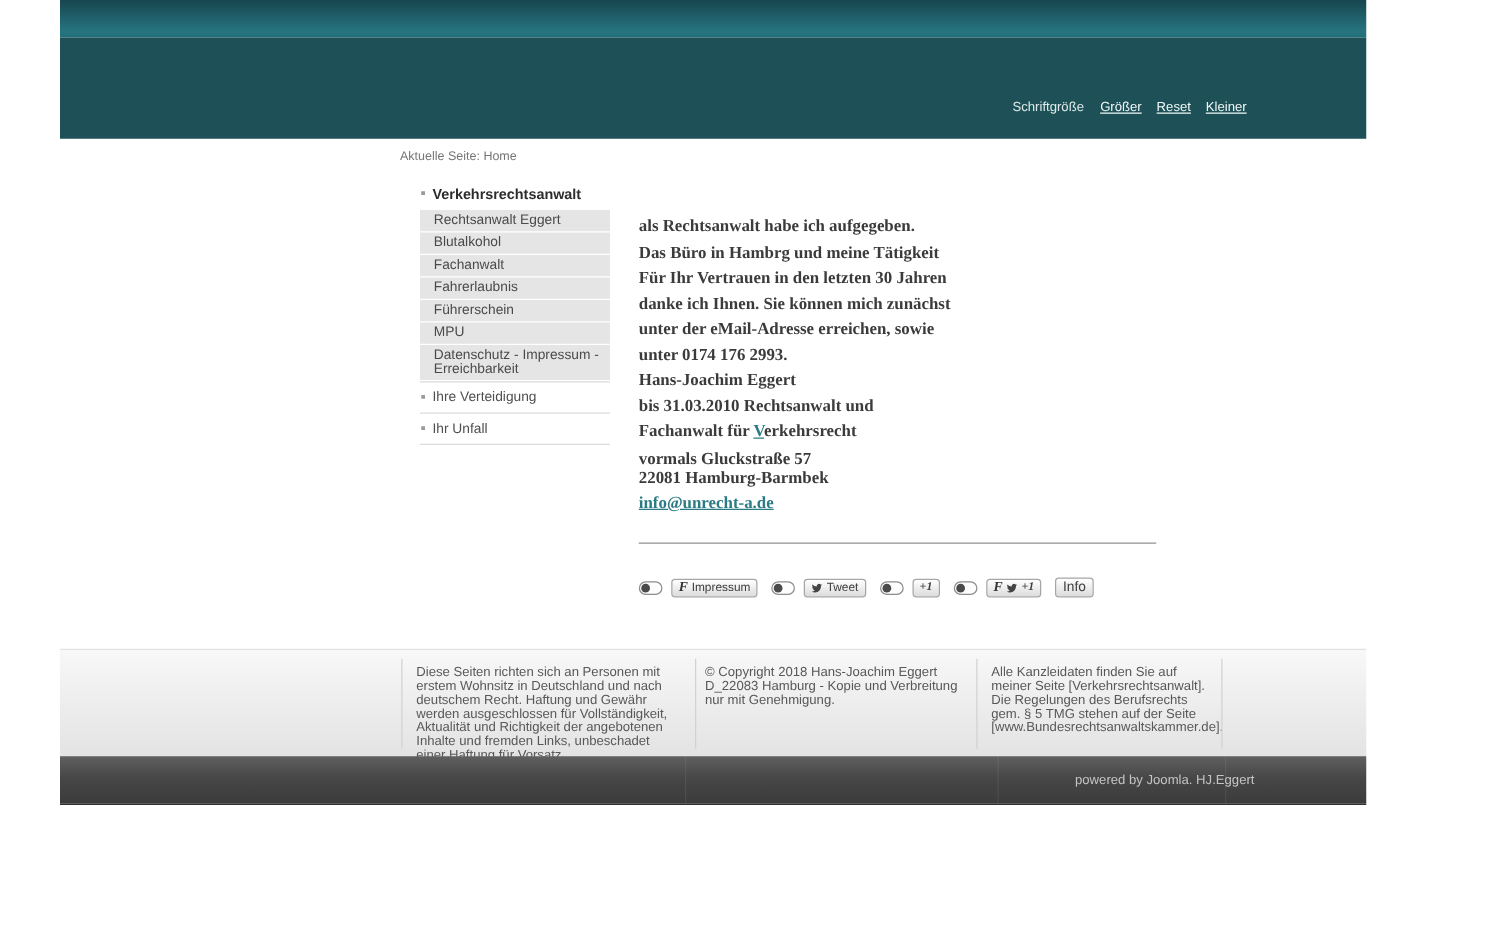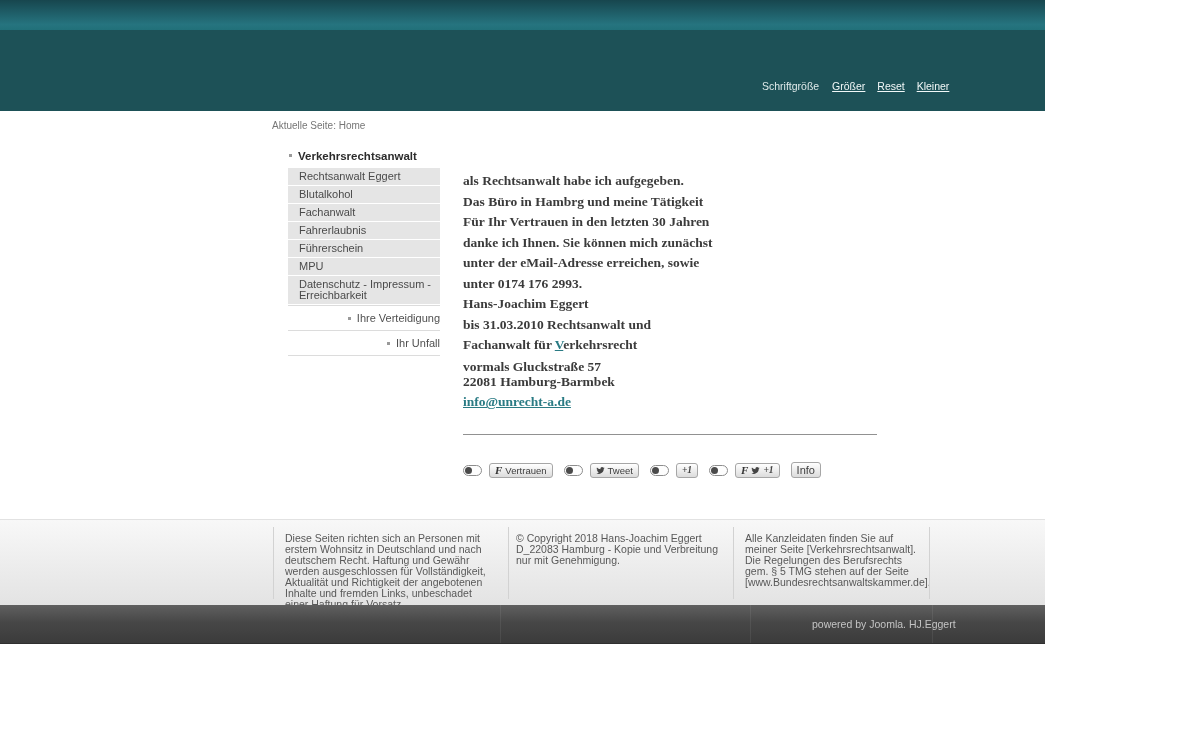--- a/index.html
+++ b/index.html
@@ -1,35 +1,35 @@
 <!DOCTYPE html>
 <html><head>
 <meta charset="utf-8">
 <style>
   html,body{margin:0;padding:0;}
   body{background:#ffffff;font-family:"Liberation Sans",sans-serif;}
-  #canvas{position:relative;width:1045px;height:750px;overflow:hidden;background:#ffffff;}
+  #canvas{position:relative;width:1045px;height:750px;overflow:hidden;background:#ffffff;margin-left:48px;}
 
   
   .topstrip{position:absolute;left:0;top:0;width:1200px;height:30px;
     background:linear-gradient(180deg,#17464e 0%,#1f5f69 45%,#26747f 82%,#217079 100%);}
   .header{position:absolute;left:0;top:30px;width:1200px;height:81px;background:#1d5157;}
   .fontsize{position:absolute;left:762px;top:50px;font-size:10.5px;color:#dfeaea;white-space:nowrap;}
   .fontsize a{color:#f2f8f8;text-decoration:underline;margin-left:9px;cursor:pointer;}
   .fontsize span{margin-right:1px;}
 
   
   .breadcrumb{position:absolute;left:272px;top:120px;font-size:10px;color:#767676;}
 
   .sidebar{position:absolute;left:288px;top:149px;width:152px;font-size:11px;}
   .bullet{display:inline-block;width:3px;height:3px;background:#9a9a9a;margin:0 6px 2px 0;vertical-align:middle;}
   .nav-active{padding:1px 0 5px 1px;font-weight:bold;font-size:11.5px;color:#2c2c2c;}
   .submenu{margin-top:1px;}
   .submenu-item{background:#e5e5e5;color:#4a4a4a;line-height:11px;padding:3px 8px 3px 11px;margin-bottom:1px;cursor:pointer;}
-  .side-link{border-top:1px solid #dcdcdc;padding:6px 0 6px 1px;color:#4f4f4f;cursor:pointer;text-align:right;}
+  .side-link{border-top:1px solid #dcdcdc;padding:6px 0 6px 1px;color:#4f4f4f;cursor:pointer;}
   .side-link.last{border-bottom:1px solid #dcdcdc;}
 
   .main{position:absolute;left:463px;top:170px;width:420px;padding-top:4px;
     font-family:"Liberation Serif",serif;font-weight:bold;font-size:13.5px;color:#3b3b3b;}
   .main p{margin:0 0 6.5px 0;line-height:14px;}
   .main p.addr{line-height:15px;}
   a.vlink{color:#2a7b84;text-decoration:underline;cursor:pointer;}
   a.email{color:#2a7b84;text-decoration:underline;cursor:pointer;}
   .rule{border:0;border-top:1px solid #919191;margin:25px 0 0 0;width:414px;}
 
@@ -120,21 +120,21 @@
     </p>
 
     <hr class="rule">
 
     <div class="social">
       <span class="toggle">
           <span class="knob"></span>
         </span>
       <button class="sbtn">
         <span class="fb-f">F</span>
-        <span>Vertrauen</span>
+        <span>Impressum</span>
       </button>
 
       <span class="toggle">
           <span class="knob"></span>
         </span>
       <button class="sbtn">
         <svg class="bird" viewBox="0 0 24 24">
             <path fill="#444" d="M23 5.1c-.8.4-1.7.6-2.6.8a4.5 4.5 0 0 0 2-2.5c-.9.5-1.8.9-2.9 1.1a4.5 4.5 0 0 0-7.7 4.1A12.8 12.8 0 0 1 2.5 4a4.5 4.5 0 0 0 1.4 6 4.4 4.4 0 0 1-2-.5v.1a4.5 4.5 0 0 0 3.6 4.4 4.6 4.6 0 0 1-2 .1 4.5 4.5 0 0 0 4.2 3.1A9 9 0 0 1 1 19.1a12.7 12.7 0 0 0 6.9 2c8.3 0 12.8-6.9 12.8-12.8v-.6c.9-.6 1.6-1.4 2.3-2.3z"></path>
           </svg>
         <span>Tweet</span>

